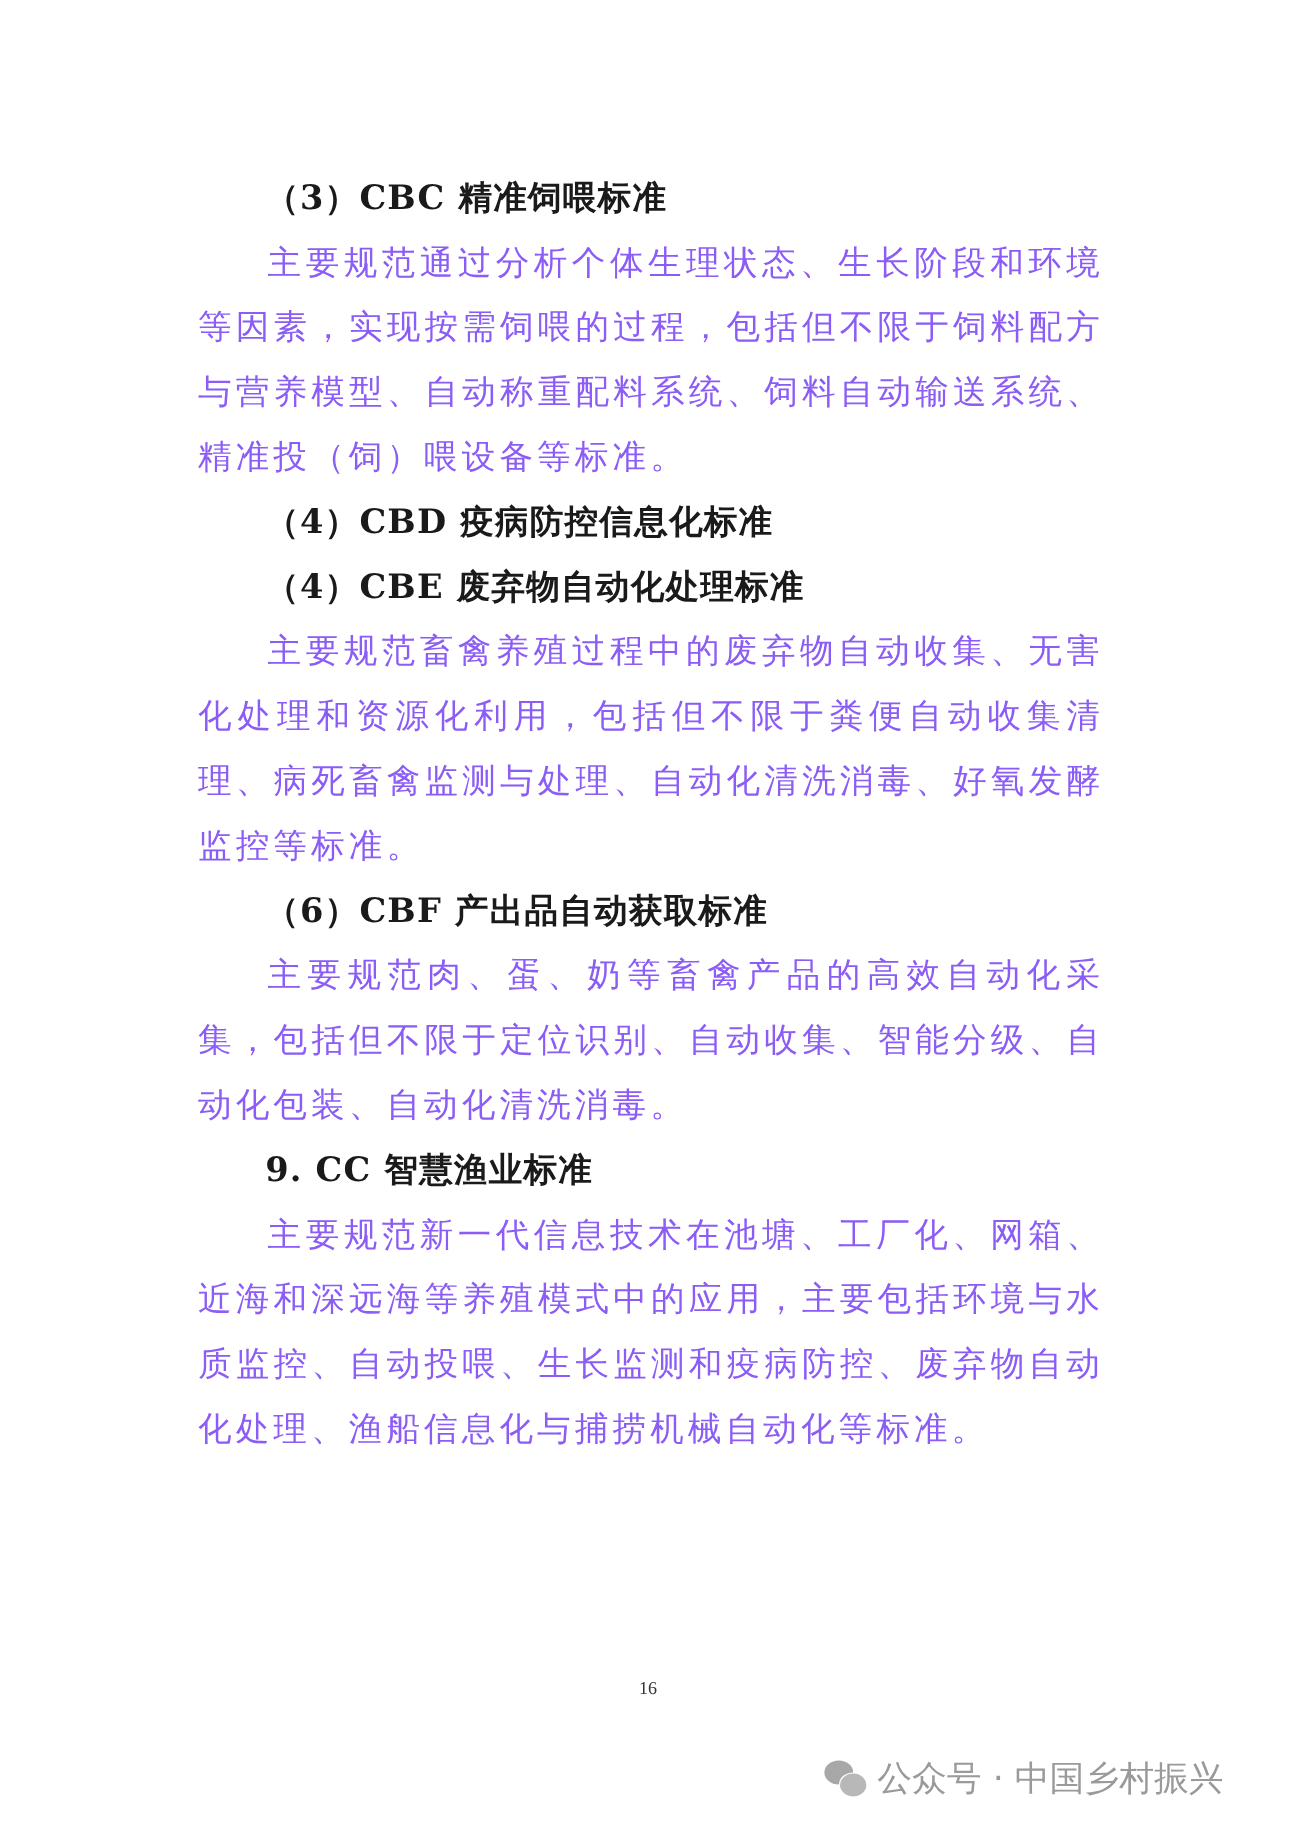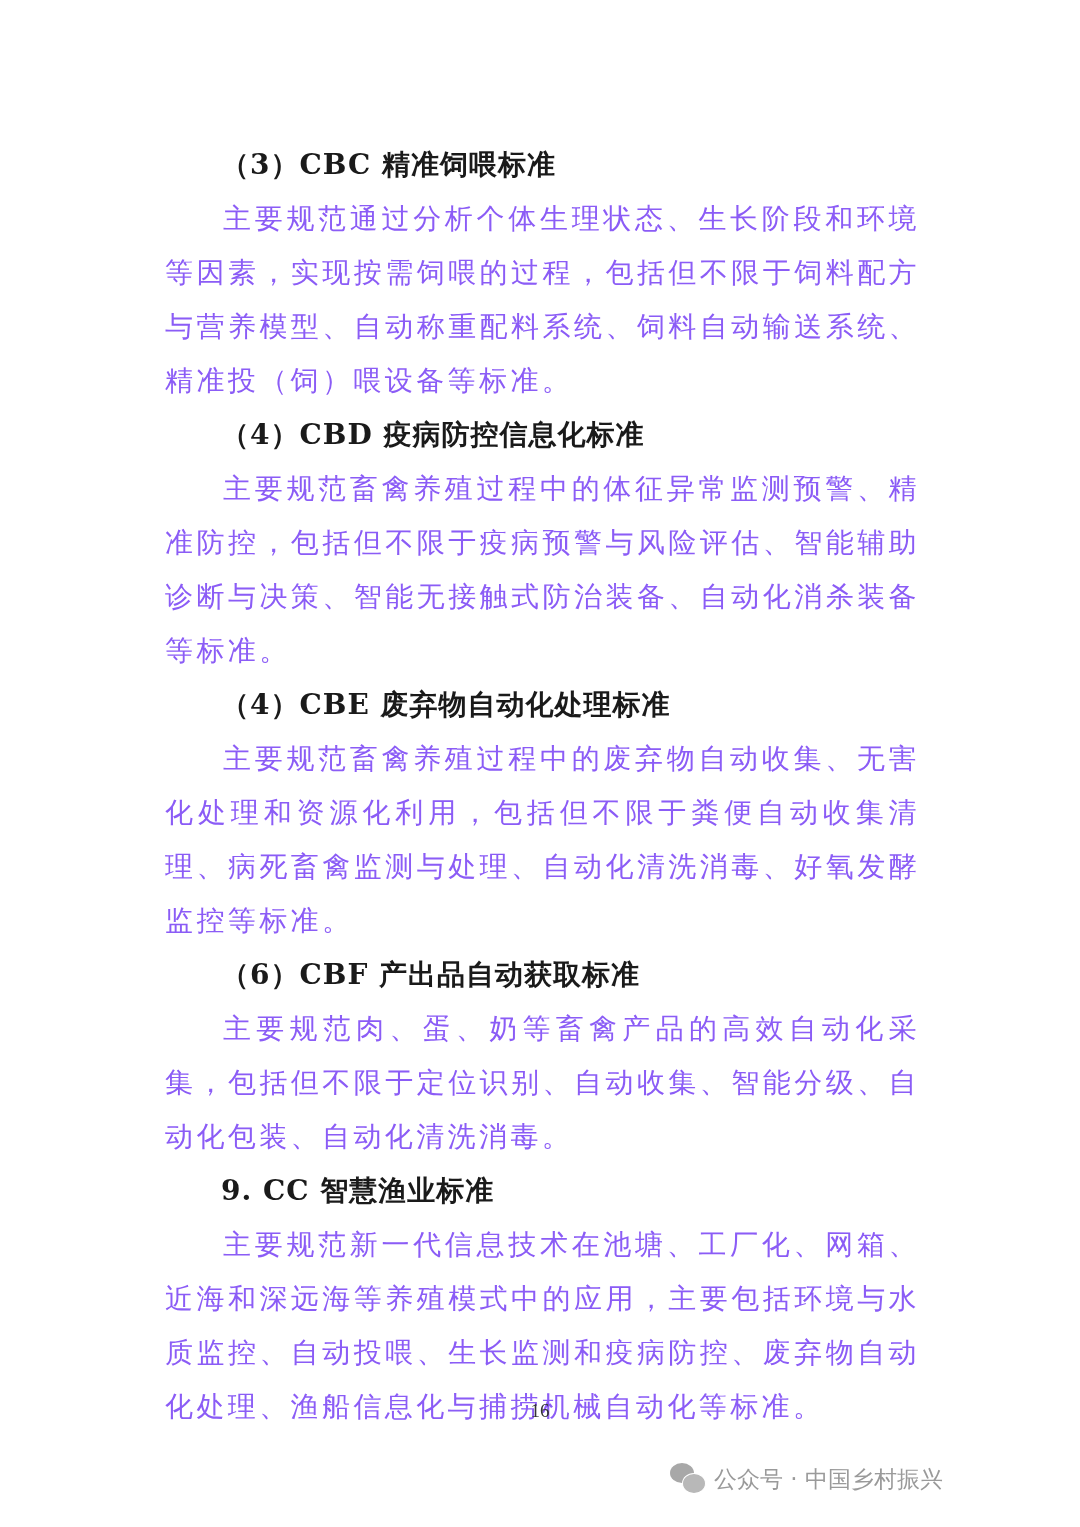--- a/index.html
+++ b/index.html
@@ -51,33 +51,33 @@
     font-family: "DejaVu Sans", "Liberation Sans", sans-serif;
     font-weight: normal;
     color: #8b5cf6;
   }
   .page-number {
     position: absolute;
     left: 530px;
     top: 1400px;
     width: 20px;
     text-align: center;
-    font-size: 19px;
+    font-size: 15px;
     color: #333;
     font-family: "Liberation Serif", serif;
   }
   .watermark-right {
     position: absolute;
-    left: 670px;
+    left: 687px;
     top: 1463px;
     display: flex;
     align-items: center;
     gap: 8px;
     color: #9a9a9a;
-    font-size: 23px;
+    font-size: 29px;
     font-family: "DejaVu Sans", sans-serif;
     white-space: nowrap;
   }
   .wechat-icon {
     position: relative;
     width: 36px;
     height: 32px;
   }
   .wechat-icon .b1 {
     position: absolute;
@@ -116,21 +116,20 @@
 </head>
 <body>
 
 <div class="page">
   <div class="content">
 
     <div class="heading">（3）CBC 精准饲喂标准</div>
     <p class="para">主要规范通过分析个体生理状态、生长阶段和环境等因素，实现按需饲喂的过程，包括但不限于饲料配方与营养模型、自动称重配料系统、饲料自动输送系统、精准投（饲）喂设备等标准。</p>
 
     <div class="heading">（4）CBD 疫病防控信息化标准</div>
-    <p class="para">主要规范畜禽养殖过程中的体征异常监测预警、精准防控，包括但不限于疫病预警与风险评估、智能辅助诊断与决策、智能无接触式防治装备、自动化消杀装备等标准。</p>
 
     <div class="heading">（4）CBE 废弃物自动化处理标准</div>
     <p class="para">主要规范畜禽养殖过程中的废弃物自动收集、无害化处理和资源化利用，包括但不限于粪便自动收集清理、病死畜禽监测与处理、自动化清洗消毒、好氧发酵监控等标准。</p>
 
     <div class="heading">（6）CBF 产出品自动获取标准</div>
     <p class="para">主要规范肉、蛋、奶等畜禽产品的高效自动化采集，包括但不限于定位识别、自动收集、智能分级、自动化包装、自动化清洗消毒。</p>
 
     <div class="heading l2">9. CC 智慧渔业标准</div>
     <p class="para">主要规范新一代信息技术在池塘、工厂化、网箱、近海和深远海等养殖模式中的应用，主要包括环境与水质监控、自动投喂、生长监测和疫病防控、废弃物自动化处理、渔船信息化与捕捞机械自动化等标准。</p>
 

